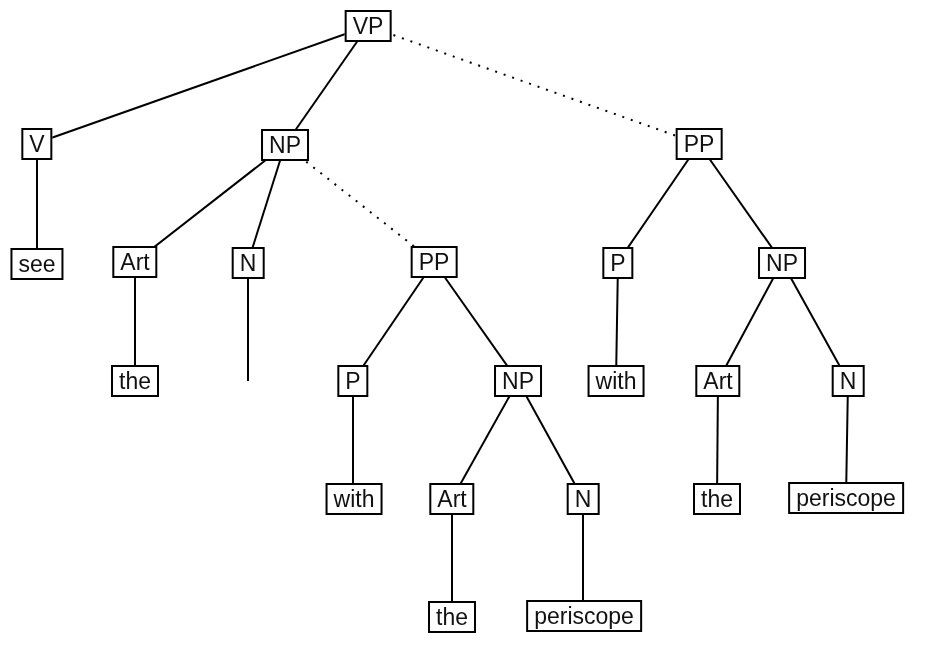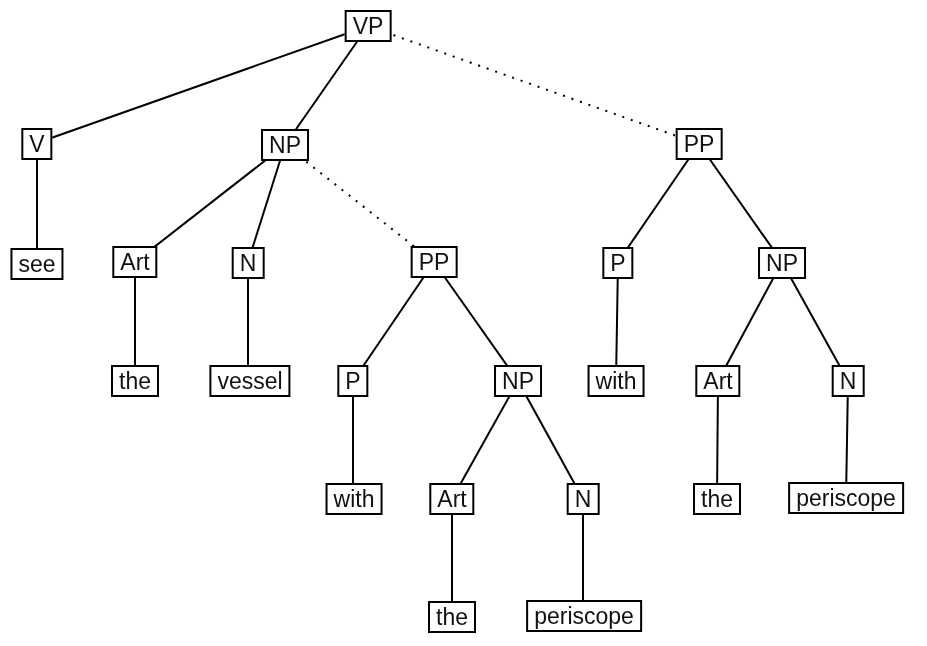--- a/index.html
+++ b/index.html
@@ -107,21 +107,20 @@
   <div class="node" id="n-v">V</div>
   <div class="node" id="n-np-obj">NP</div>
   <div class="node" id="n-pp-vp">PP</div>
   <div class="node terminal" id="n-see">see</div>
   <div class="node" id="n-art-obj">Art</div>
   <div class="node" id="n-n-obj">N</div>
   <div class="node" id="n-pp-np">PP</div>
   <div class="node" id="n-p-vp">P</div>
   <div class="node" id="n-np-vp">NP</div>
   <div class="node terminal" id="n-the-obj">the</div>
-  <div class="node terminal" id="n-vessel">vessel</div>
   <div class="node" id="n-p-np">P</div>
   <div class="node" id="n-np-np">NP</div>
   <div class="node terminal" id="n-with-vp">with</div>
   <div class="node" id="n-art-vp">Art</div>
   <div class="node" id="n-n-vp2">N</div>
   <div class="node terminal" id="n-with-np">with</div>
   <div class="node" id="n-art-np">Art</div>
   <div class="node" id="n-n-np2">N</div>
   <div class="node terminal" id="n-the-vp">the</div>
   <div class="node terminal" id="n-periscope-vp">periscope</div>

